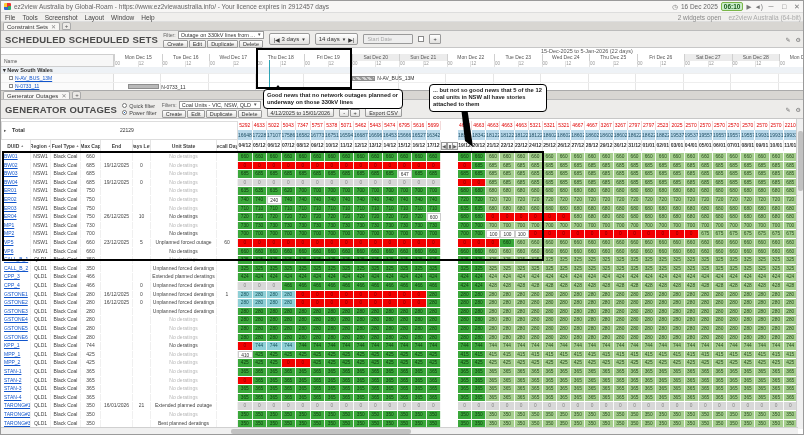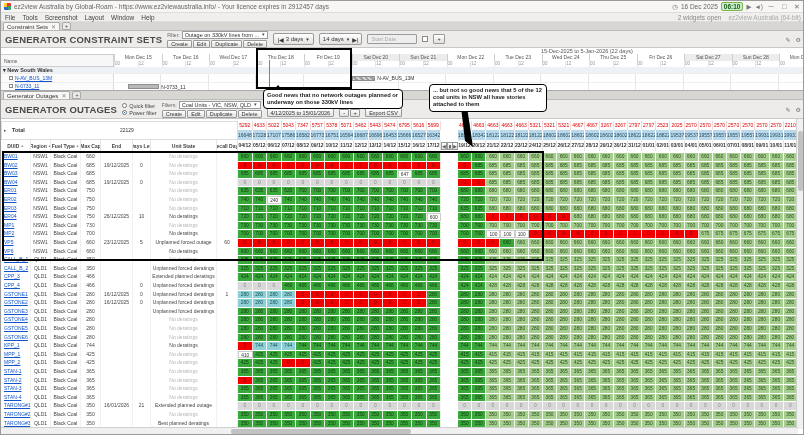--- a/index.html
+++ b/index.html
@@ -117,21 +117,21 @@
 
   <div class="tabbar" style="top:21px;">
     <div class="tab">
       <span>Constraint Sets</span>
       <span class="x">✕</span>
     </div>
     <div class="tabplus">+</div>
   </div>
 
   <div class="tbar" style="top:30px;height:17px;">
-    <span class="paneltitle">GENERATOR CONSTRAINT SETS</span>
+    <span class="paneltitle">SCHEDULED SCHEDULED SETS</span>
     <div class="fgroup">
       <div style="display:flex;gap:2px;align-items:center;">
         <span class="lbl">Filter:</span>
         <div class="dd">
           <span>Outage on 330kV lines from ...</span>
           <span class="car">▼</span>
         </div>
       </div>
       <div class="btnrow" id="cbuttons">
           <div class="btn">Create</div>

